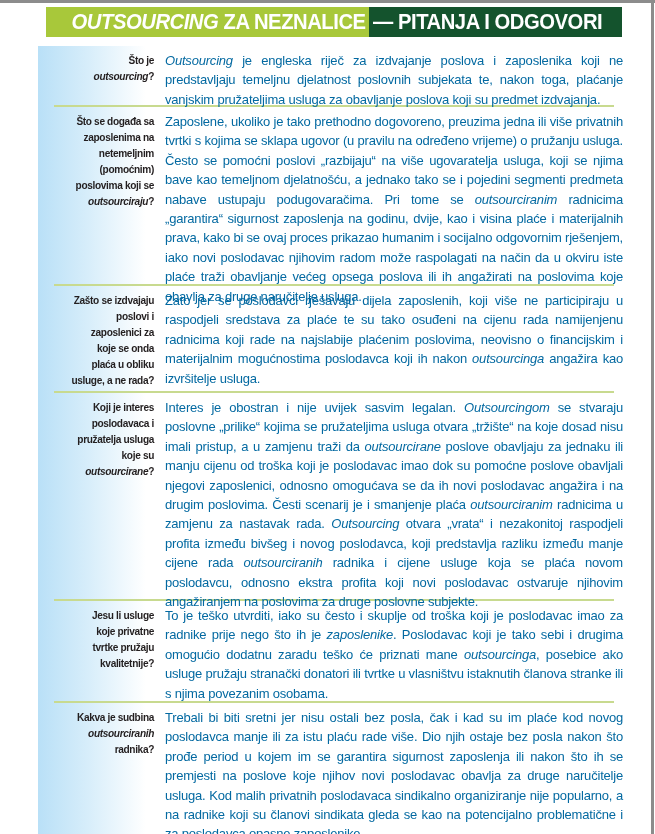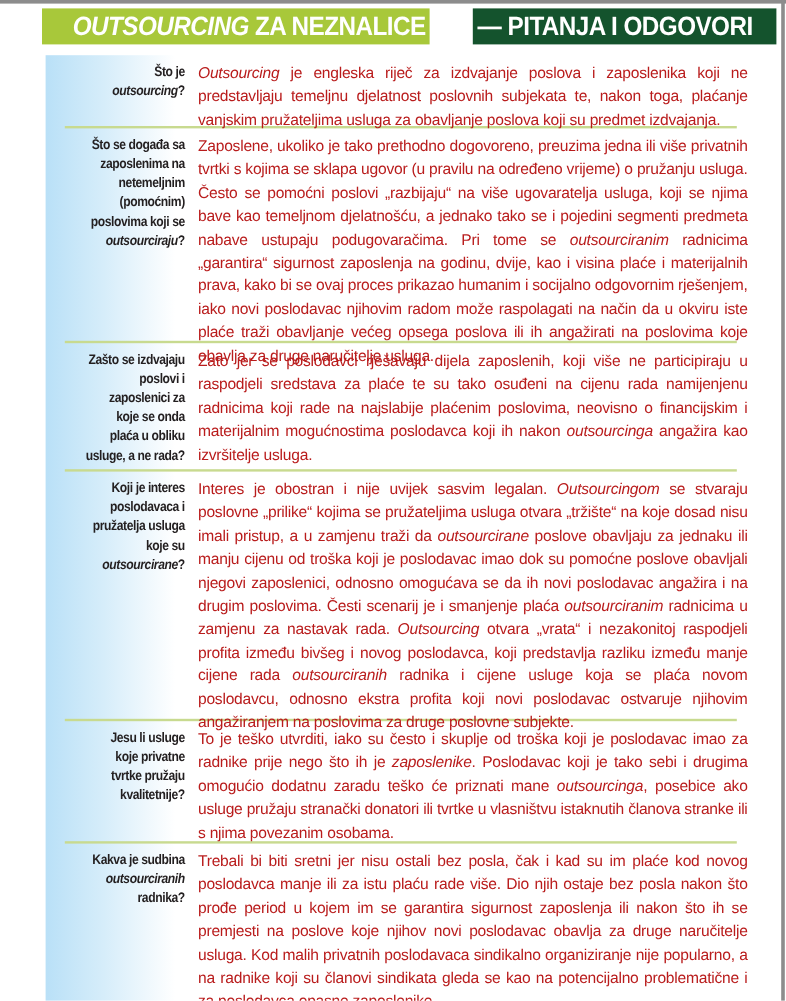--- a/index.html
+++ b/index.html
@@ -11,23 +11,22 @@
     }
     .frame-top {
       position: absolute; left: 0; top: 0; width: 655px; height: 3px;
       background: #8c8c8c;
     }
     .frame-right {
       position: absolute; left: 651px; top: 0; width: 3px; height: 834px;
       background: #8c8c8c;
     }
     .header {
-      position: absolute; left: 35px; top: 7px; height: 22px; width: 574px;
+      position: absolute; left: 46px; top: 7px; height: 22px; width: 574px;
       display: flex;
-      gap: 36px;
     }
     .header-green {
       background: #a8c83a; height: 30px; width: 332px;
       display: flex; align-items: center; justify-content: flex-end;
       padding-right: 3px; box-sizing: border-box;
     }
     .header-blue {
       background: #14532d; height: 30px; flex: 1;
       display: flex; align-items: center;
       padding-left: 4px; box-sizing: border-box;
@@ -60,21 +59,21 @@
       font-weight: bold; font-size: 11.5px; line-height: 16px;
       letter-spacing: -0.4px; padding-top: 6px; padding-right: 0;
       color: #231f20; position: relative;
       transform: scaleX(0.88); transform-origin: right top;
     }
     .question i { font-style: italic; }
     .answer {
       position: absolute; left: 111px; width: 458px;
       font-size: 13px; line-height: 19.4px; text-align: justify;
       letter-spacing: -0.2px; padding-top: 5px;
-      color: #b91c1c;
+      color: #0369a1;
     }
     .answer p { margin: 0; }
     .answer i { font-style: italic; }
   </style>
 </head>
 <body>
 
 <div class="frame-top"></div>
 <div class="frame-right"></div>
 

